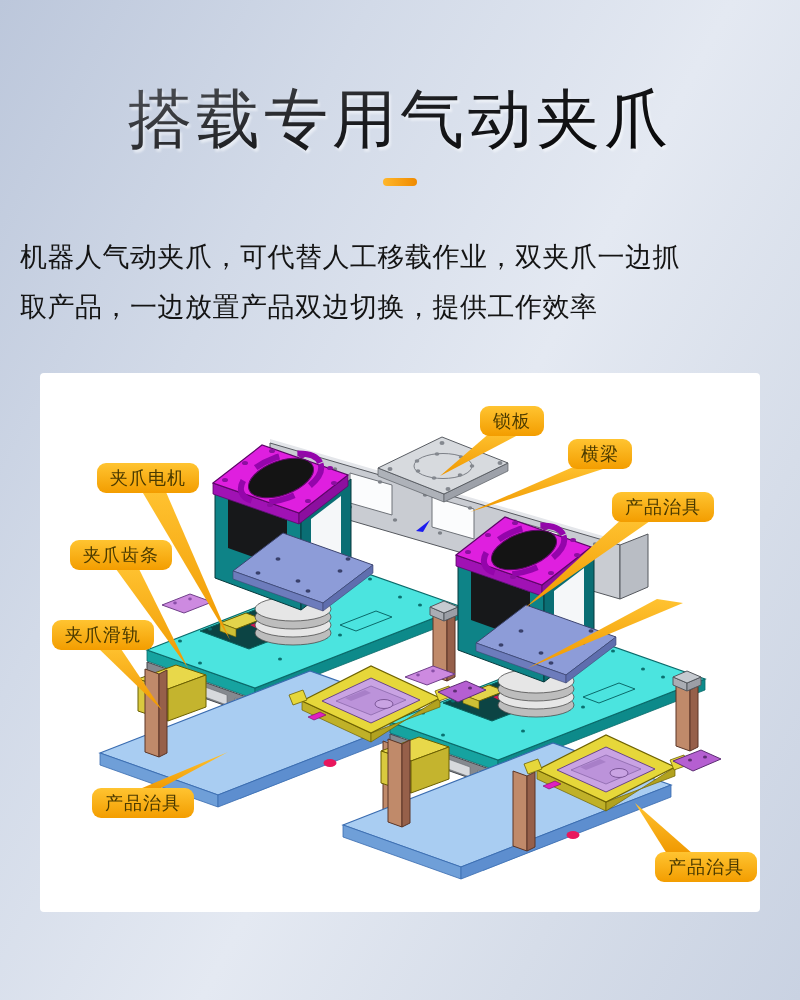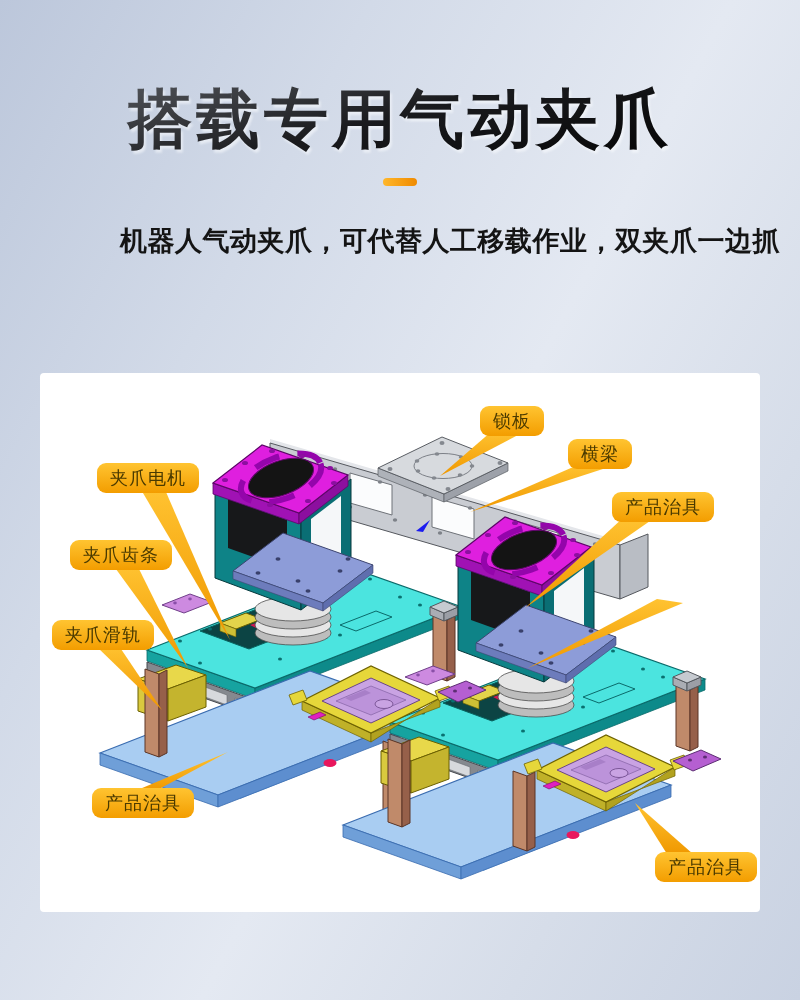--- a/index.html
+++ b/index.html
@@ -4,33 +4,33 @@
 <style>
   html,body{margin:0;padding:0;}
   body{
     width:800px;height:1000px;position:relative;overflow:hidden;
     font-family:"Liberation Sans",sans-serif;
     background:linear-gradient(118deg,#bcc7db 0%,#d2dae8 28%,#e4e9f2 55%,#d6dde9 78%,#c9d2e2 100%);
   }
   .page{position:absolute;inset:0;}
   .title{
     position:absolute;top:84px;left:0;width:800px;text-align:center;
-    font-size:64px;font-weight:700;letter-spacing:4px;line-height:1.1;
+    font-size:64px;font-weight:400;letter-spacing:4px;line-height:1.1;
     background:linear-gradient(165deg,#63666c 0%,#1a1b1e 48%,#000 100%);
     -webkit-background-clip:text;background-clip:text;color:transparent;
     filter:drop-shadow(2px 3px 1px rgba(252,253,255,.55));
   }
   .divider{
     position:absolute;top:178px;left:50%;transform:translateX(-50%);
     width:34px;height:8px;border-radius:4px;
     background:linear-gradient(90deg,#ffb72b,#ef8a00);
   }
   .desc{
-    position:absolute;top:216px;left:20px;width:760px;text-align:right;
-    font-size:27px;line-height:50px;color:#141414;font-weight:700;letter-spacing:.5px;
+    position:absolute;top:232px;left:20px;width:760px;text-align:left;
+    font-size:27px;line-height:50px;color:#141414;font-weight:400;letter-spacing:.5px;
   }
   .card{
     position:absolute;left:40px;top:373px;width:720px;height:539px;
     background:#ffffff;border-radius:4px;overflow:hidden;
   }
   .card svg{position:absolute;inset:0;}
   .callout{
     position:absolute;white-space:nowrap;
     background:linear-gradient(180deg,#ffc431,#f39d00);
     color:#4a3a00;font-size:18px;font-weight:500;letter-spacing:1px;
@@ -39,20 +39,21 @@
 </style>
 </head>
 <body>
 
 <div class="page">
 
   <div class="title">搭载专用气动夹爪</div>
   <div class="divider"></div>
   <div class="desc">
     <div>机器人气动夹爪，可代替人工移载作业，双夹爪一边抓</div>
+    <div>取产品，一边放置产品双边切换，提供工作效率</div>
   </div>
 
   <div class="card">
 
     <svg viewBox="0 0 720 540" width="720" height="540">
       <defs>
         <linearGradient id="gt" x1="0" y1="0" x2="0" y2="1">
           <stop offset="0" stop-color="#ffc331"></stop>
             <stop offset="1" stop-color="#f09800"></stop>
         </linearGradient>

